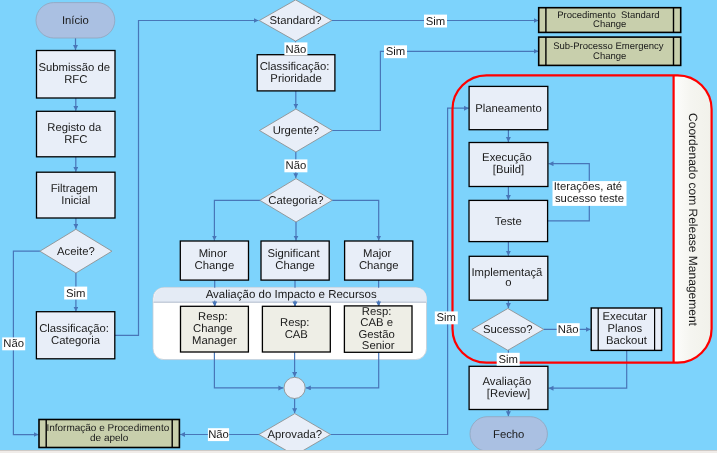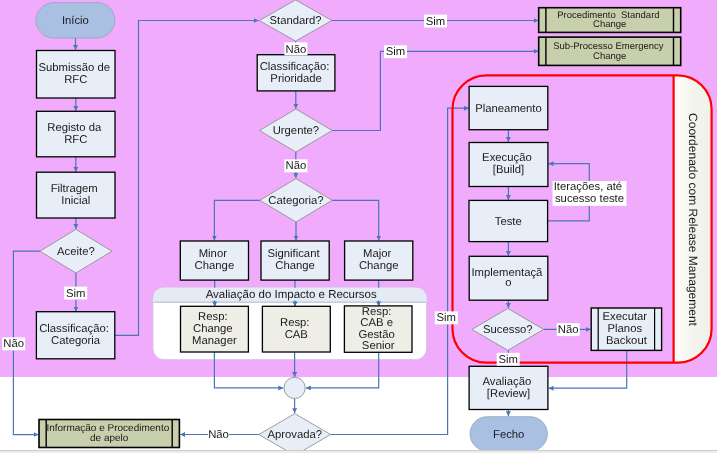--- a/index.html
+++ b/index.html
@@ -1,17 +1,17 @@
 <!DOCTYPE html>
 <html><head>
 <meta charset="utf-8">
 <style>
   html,body{margin:0;padding:0;background:#ffffff;}
   body{width:717px;height:453px;overflow:hidden;font-family:"Liberation Sans",sans-serif;}
-  #stage{position:relative;width:717px;height:377px;background:#f0abfc;}
+  #stage{position:relative;width:717px;height:453px;background:#7dd3fc;}
   #flow{position:absolute;left:0;top:0;}
   text.t{font-family:"Liberation Sans",sans-serif;text-rendering:geometricPrecision;fill:#1a1a1a;}
   #pagefooter{position:absolute;left:0;top:450px;width:717px;height:3px;background:#f0ece9;border-top:1px solid #cfcac6;box-sizing:border-box;}
 </style>
 </head>
 <body>
 
 <div id="stage">
 <svg id="flow" width="717" height="453" viewBox="0 0 717 453">
 <defs>

